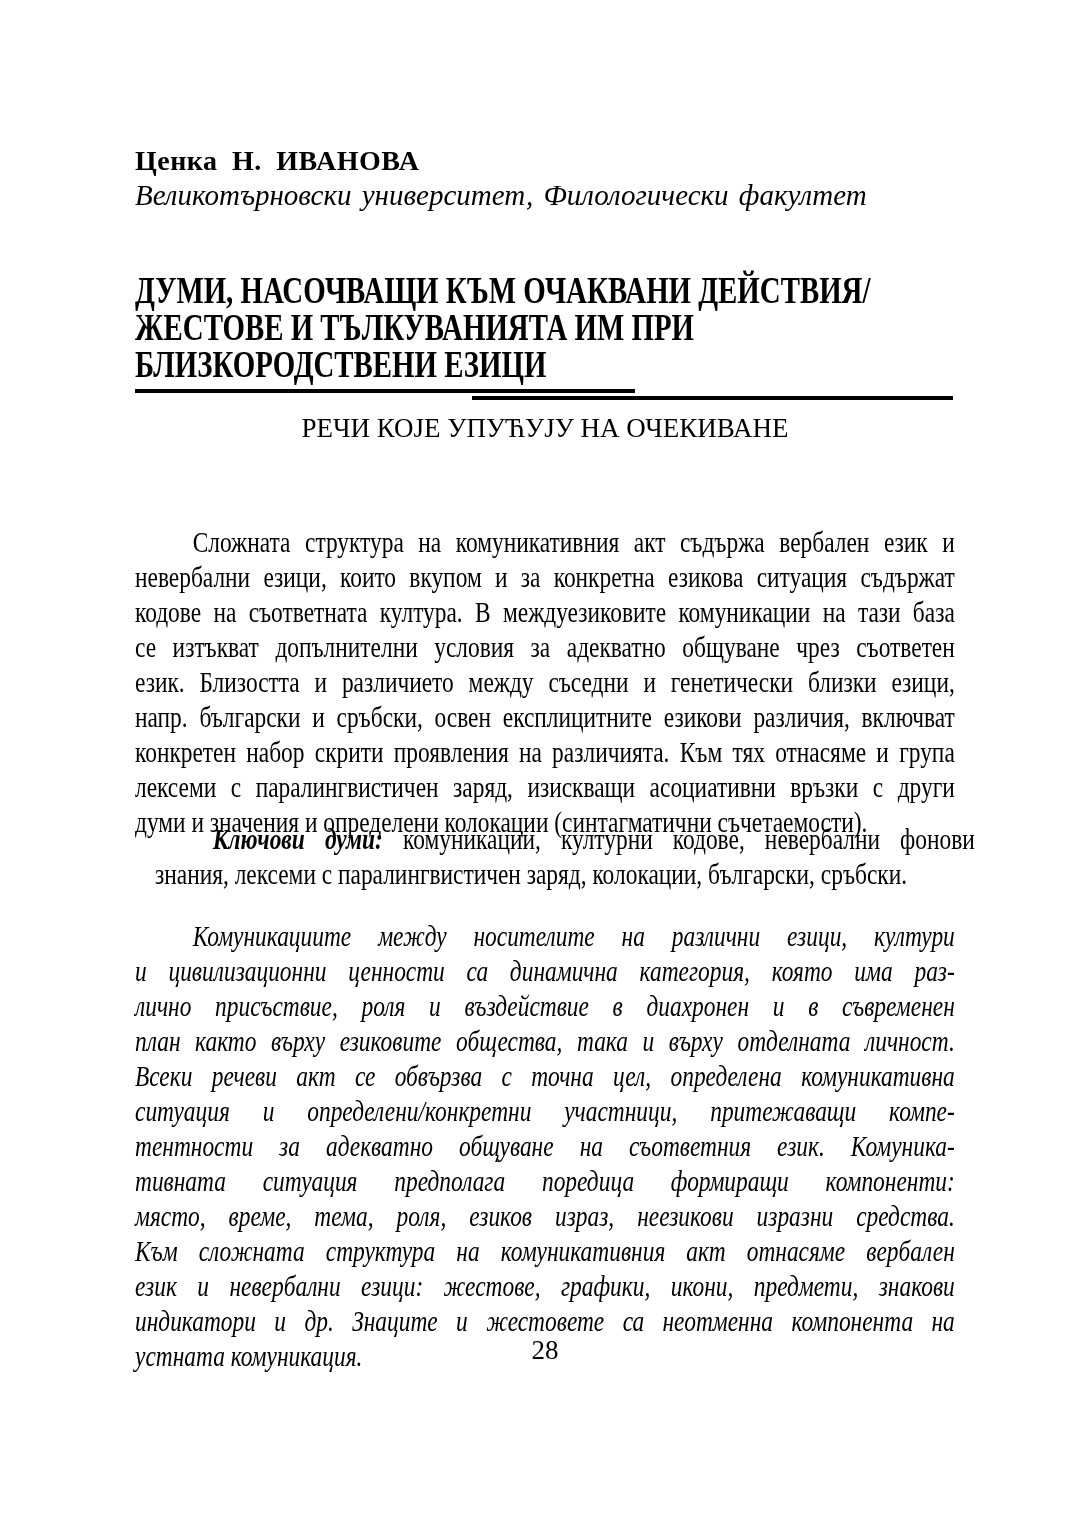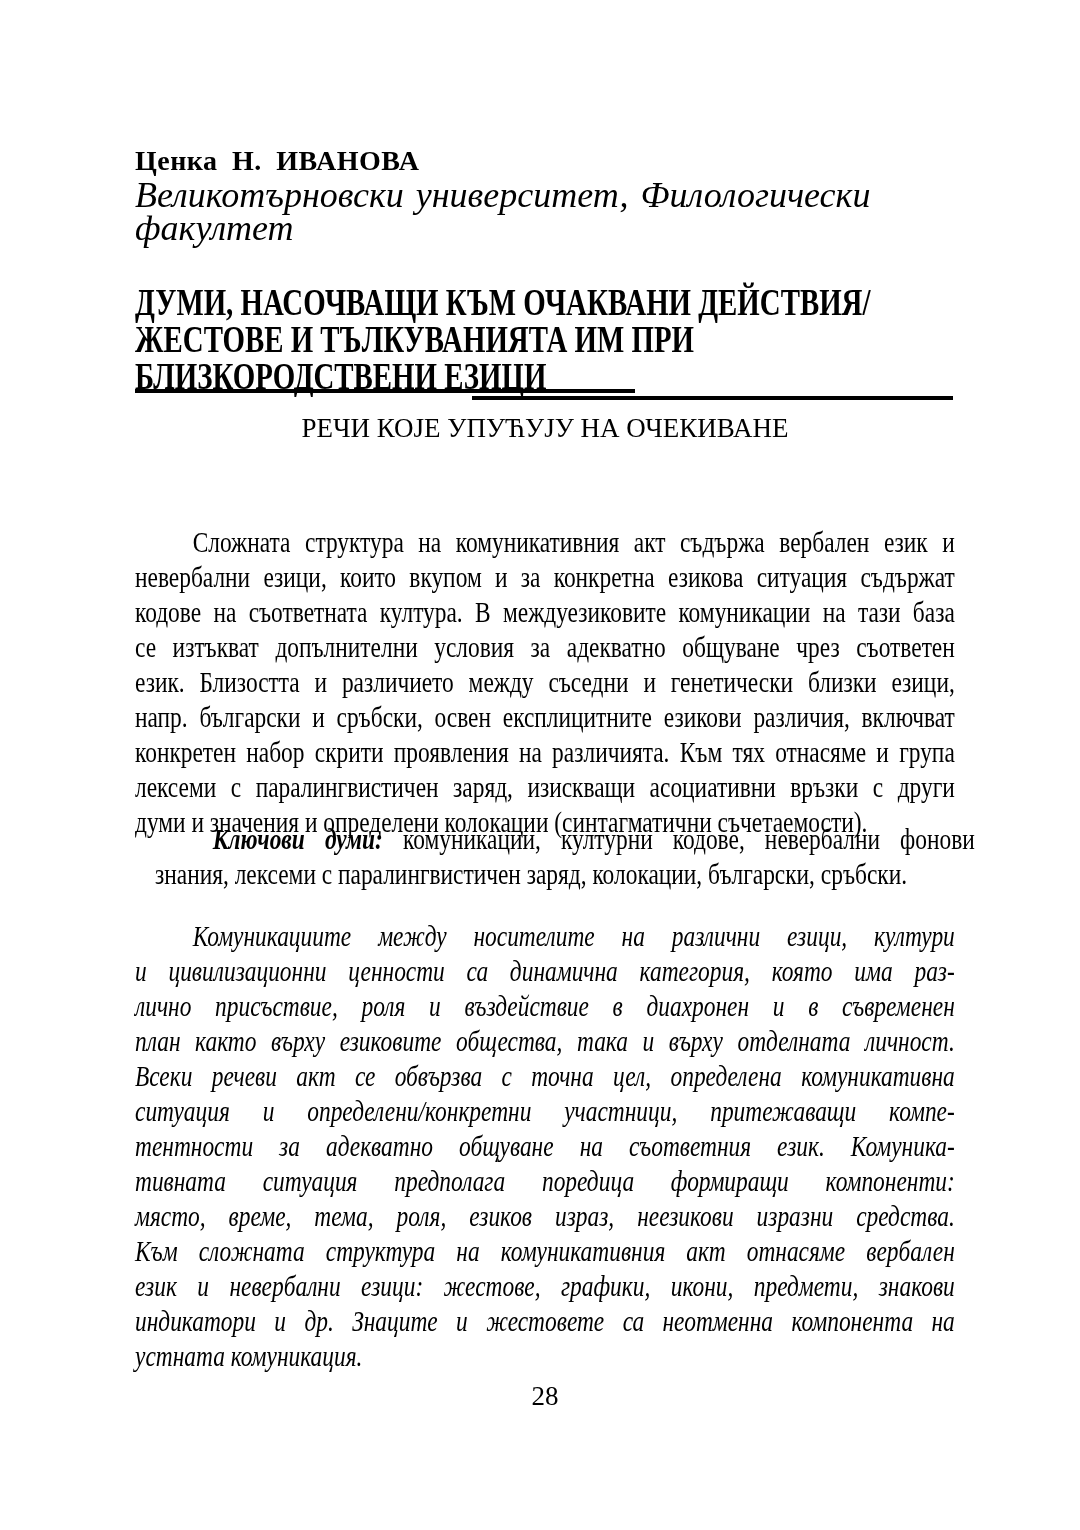--- a/index.html
+++ b/index.html
@@ -19,33 +19,33 @@
     top: 144px;
     font-size: 28px;
     font-weight: bold;
     letter-spacing: 0.5px;
     word-spacing: 7px;
     line-height: 33px;
   }
   .affiliation {
     top: 179px;
     font-style: italic;
-    font-size: 36px;
+    font-size: 29px;
     line-height: 33px;
     word-spacing: 3px;
   }
 
   
   .cond .ln {
     width: 1051px;              
     transform: scaleX(0.78);
     transform-origin: 0 0;
   }
 
-  .title-block { top: 284px; }
+  .title-block { top: 272px; }
   .title-block .ln {
     font-size: 37px;
     font-weight: bold;
     line-height: 37px;
     white-space: nowrap;
   }
 
   .rule-seg { position: absolute; height: 4px; background: #000000; }
   .rule-a { top: 389px; left: 135px; width: 500px; }
   .rule-b { top: 396px; left: 472px; width: 481px; }
@@ -62,21 +62,21 @@
   .para .ln.last { text-align: left; text-align-last: left; }
   .para .ln.indent { text-indent: 74px; }
 
   .abstract-block { top: 524px; }
   .keywords-block { top: 821px; margin-left: 20px; }
   .body-block     { top: 918px; font-style: italic; }
 
   .kw-label { font-weight: bold; font-style: italic; }
 
   .page-number {
-    top: 1383px;
+    top: 1337px;
     text-align: center;
     font-size: 27px;
     line-height: 27px;
   }
 </style>
 </head>
 <body>
 
 <div class="page">
 

